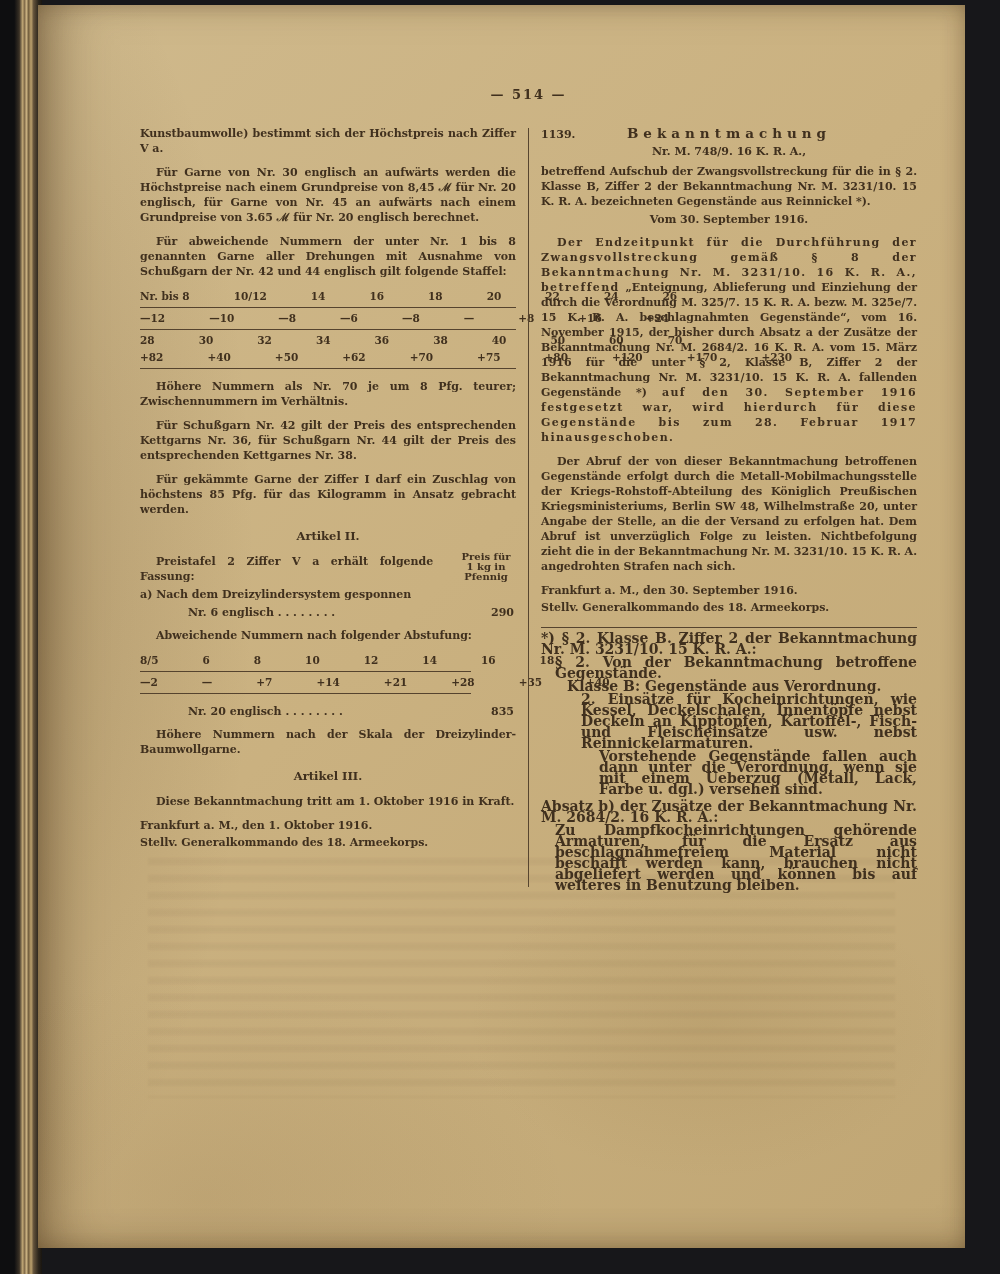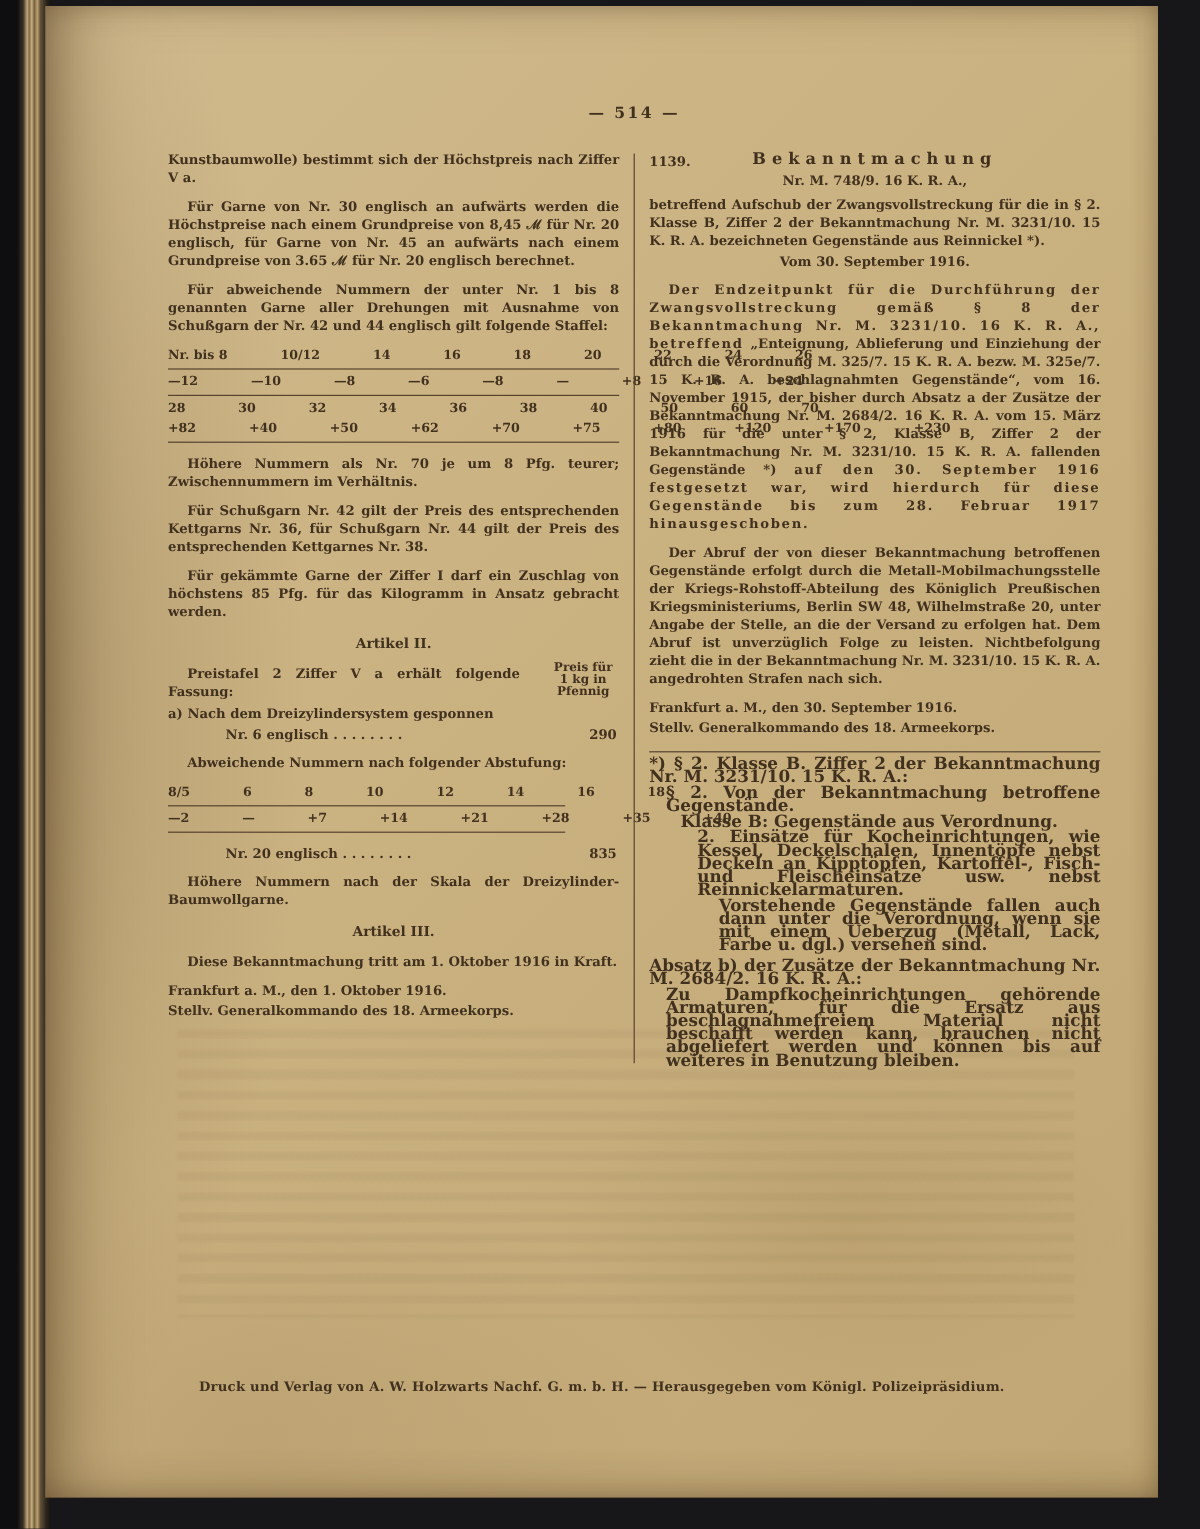--- a/index.html
+++ b/index.html
@@ -256,14 +256,13 @@
           <p class="fn i2">Klasse B: Gegenstände aus Verordnung.</p>
           <p class="fn i3">2. Einsätze für Kocheinrichtungen, wie Kessel, Deckelschalen, Innentöpfe nebst Deckeln an Kipptöpfen, Kartoffel-, Fisch- und Fleischeinsätze usw. nebst Reinnickelarmaturen.</p>
           <p class="fn i4">Vorstehende Gegenstände fallen auch dann unter die Verordnung, wenn sie mit einem Ueberzug (Metall, Lack, Farbe u. dgl.) versehen sind.</p>
           <p class="fn gap">Absatz b) der Zusätze der Bekanntmachung Nr. M. 2684/2. 16 K. R. A.:</p>
           <p class="fn i1">Zu Dampfkocheinrichtungen gehörende Armaturen, für die Ersatz aus beschlagnahmefreiem Material nicht beschafft werden kann, brauchen nicht abgeliefert werden und können bis auf weiteres in Benutzung bleiben.</p>
         </div>
       </div>
     </div>
   </div>
 
-  <div class="page-footer">Druck und Verlag von A. W. Holzwarts Nachf. G. m. b. H. — Herausgegeben vom Königl. Polizeipräsidium.</div>
 </div>
 
 </body></html>

